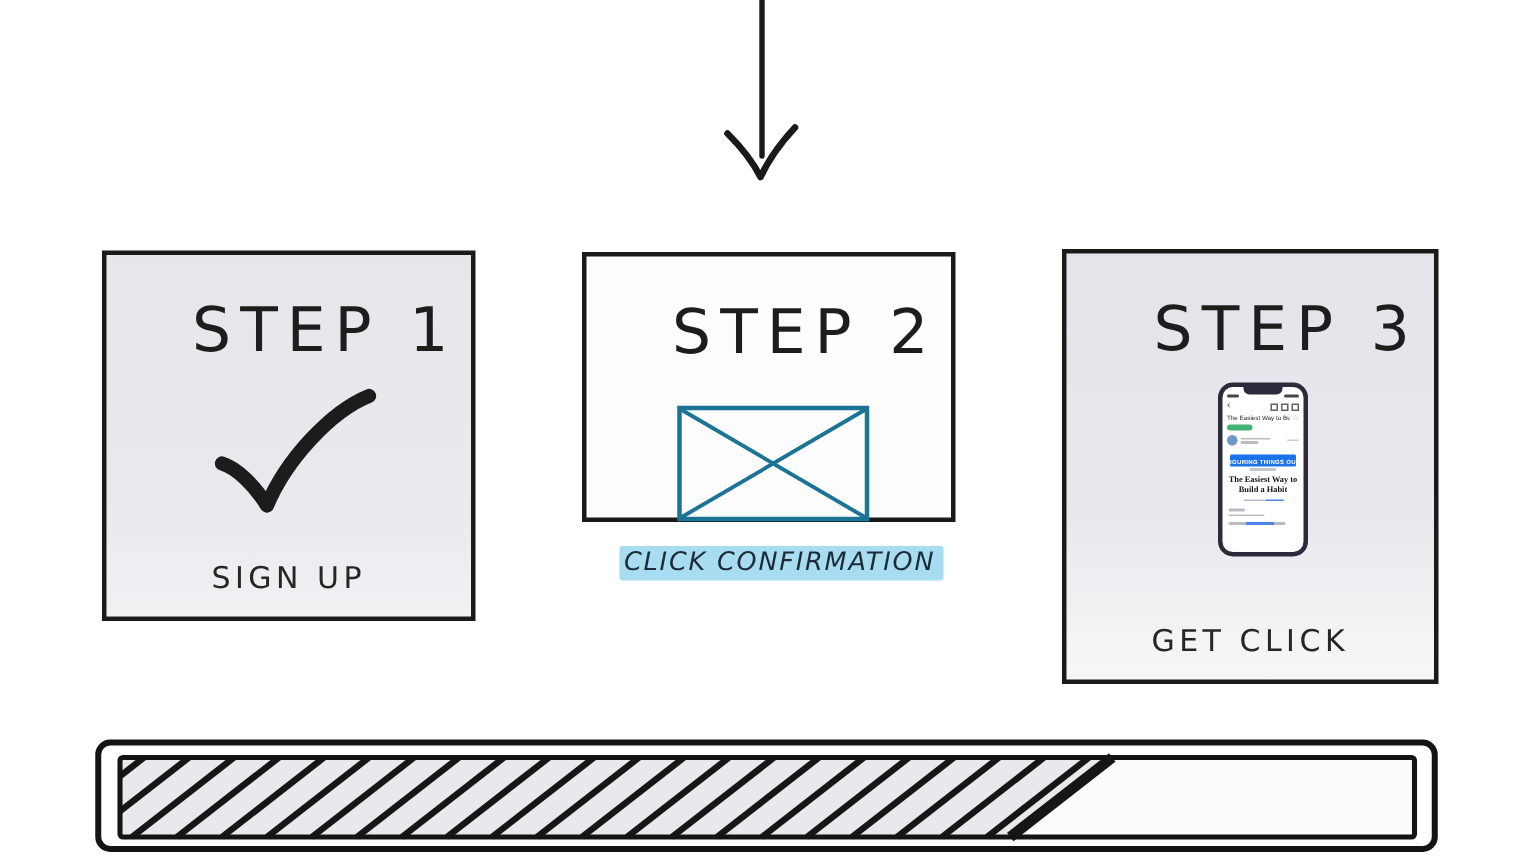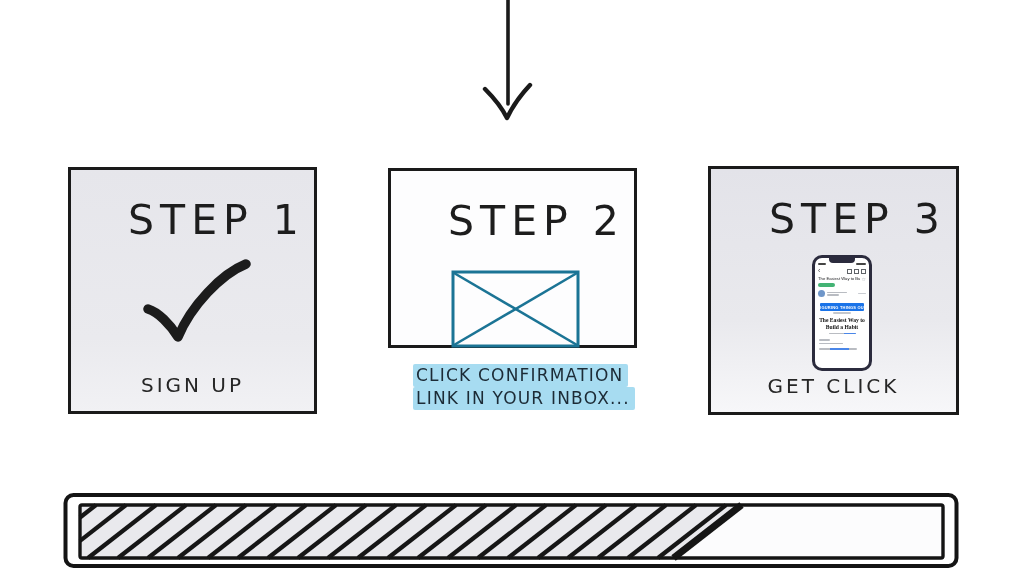--- a/index.html
+++ b/index.html
@@ -8,37 +8,37 @@
     background:#ffffff;
     font-family:"DejaVu Sans",sans-serif;
   }
   
   .arrow-wrap{position:absolute;left:480px;top:0;width:60px;height:126px;}
   
   .box{position:absolute;border:3px solid #1a1a1a;box-sizing:border-box;}
   .box-1{left:68px;top:167px;width:249px;height:247px;
          background:linear-gradient(180deg,#e6e6eb 0%,#eaeaee 70%,#f1f1f4 100%);}
   .box-2{left:388px;top:168px;width:249px;height:180px;background:#fdfdfe;}
-  .box-3{left:708px;top:166px;width:251px;height:249px;
+  .box-3{left:708px;top:166px;width:251px;height:290px;
          background:linear-gradient(180deg,#e3e3e9 0%,#e9e9ed 62%,#f7f7f9 100%);}
   .box-title{
     text-align:center;font-size:41px;letter-spacing:6px;color:#1d1d1d;
     margin-top:26px;white-space:nowrap;padding-left:48px;
   }
   .box-caption{
     position:absolute;bottom:14px;left:0;width:100%;text-align:center;
     font-size:20px;letter-spacing:3px;color:#262626;white-space:nowrap;margin-top:16px;
   }
   .check-wrap{position:absolute;left:70px;top:88px;}
   .envelope-wrap{position:absolute;left:60px;top:99px;}
   .step2-caption{
     position:absolute;left:22px;top:193px;line-height:23px;
     font-size:17px;letter-spacing:1.2px;color:#1c2b36;white-space:nowrap;
   }
-  .hl{background:#a7dcf1;padding:1px 5px 2px 3px;border-radius:2px;}
+  .hl{background:#a7dcf1;padding:1px 5px 2px 3px;border-radius:2px;font-style:italic;}
   
   .phone{
     position:absolute;left:101px;top:86px;width:60px;height:116px;
     background:#ffffff;border:3px solid #2b2b3d;border-radius:10px;
     box-sizing:border-box;overflow:hidden;
   }
   .phone-notch{position:absolute;left:50%;top:0;transform:translateX(-50%);
     width:26px;height:5px;background:#2b2b3d;border-radius:0 0 4px 4px;}
   .ph{position:relative;width:100%;height:100%;font-family:"Liberation Sans",sans-serif;}
   .ph-status{height:7px;display:flex;justify-content:space-between;align-items:center;padding:2px 3px 0;}
@@ -97,21 +97,20 @@
   <div class="box-title">STEP 2</div>
   <div class="envelope-wrap">
     <svg width="129" height="78" viewBox="0 0 129 78">
       <rect x="2" y="2" width="125" height="74" fill="none" stroke="#1b7495" stroke-width="3"></rect>
       <path d="M3,3 L126,75" fill="none" stroke="#1b7495" stroke-width="2.6"></path>
       <path d="M126,3 L3,75" fill="none" stroke="#1b7495" stroke-width="2.6"></path>
     </svg>
   </div>
   <div class="step2-caption">
     <span class="hl" style="background: rgb(167, 220, 241);">CLICK CONFIRMATION</span><br>
-    <span class="hl" style="background: rgb(167, 220, 241);">LINK IN YOUR INBOX...</span>
   </div>
 </div>
 
 <div class="box box-3">
   <div class="box-title">STEP 3</div>
 
   <div class="phone">
     <div class="ph">
       <div class="ph-status">
         <span class="bar" style="width:8px"></span>

